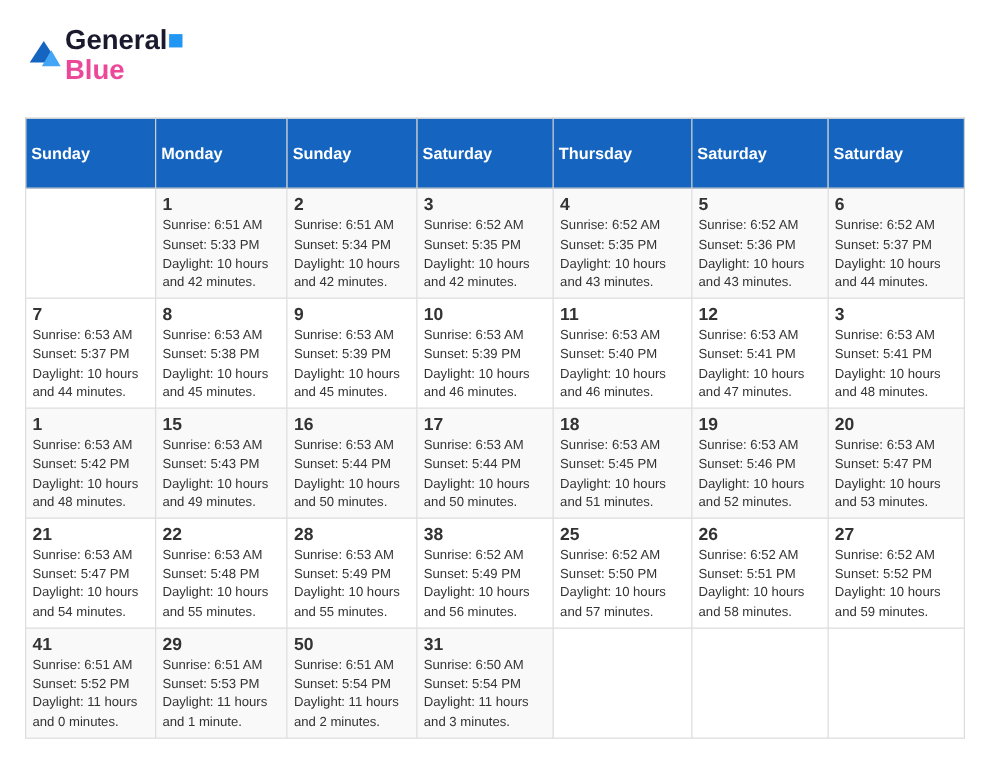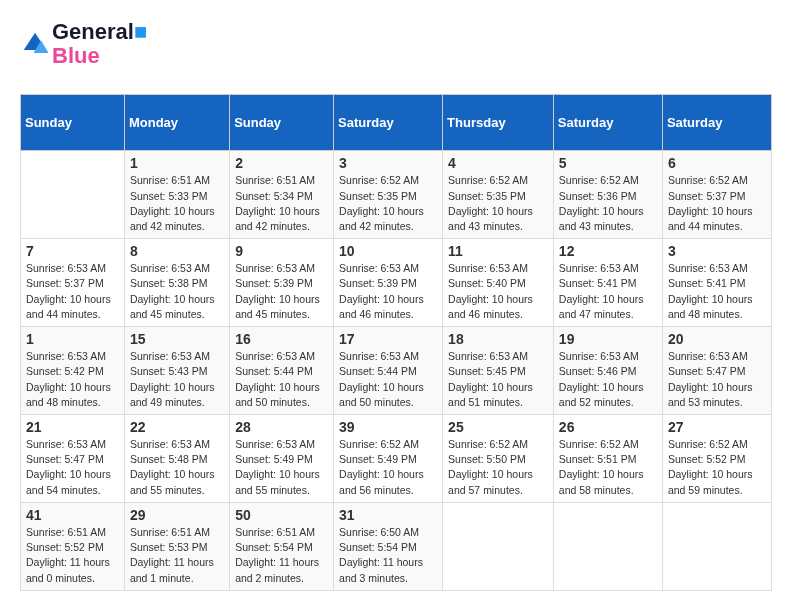--- a/index.html
+++ b/index.html
@@ -213,21 +213,21 @@
         </td>
         <td>
           <span class="day-num">22</span>
           <div class="day-detail">Sunrise: 6:53 AM<br>Sunset: 5:48 PM<br>Daylight: 10 hours and 55 minutes.</div>
         </td>
         <td>
           <span class="day-num">28</span>
           <div class="day-detail">Sunrise: 6:53 AM<br>Sunset: 5:49 PM<br>Daylight: 10 hours and 55 minutes.</div>
         </td>
         <td>
-          <span class="day-num">39</span>
+          <span class="day-num">38</span>
           <div class="day-detail">Sunrise: 6:52 AM<br>Sunset: 5:49 PM<br>Daylight: 10 hours and 56 minutes.</div>
         </td>
         <td>
           <span class="day-num">25</span>
           <div class="day-detail">Sunrise: 6:52 AM<br>Sunset: 5:50 PM<br>Daylight: 10 hours and 57 minutes.</div>
         </td>
         <td>
           <span class="day-num">26</span>
           <div class="day-detail">Sunrise: 6:52 AM<br>Sunset: 5:51 PM<br>Daylight: 10 hours and 58 minutes.</div>
         </td>

